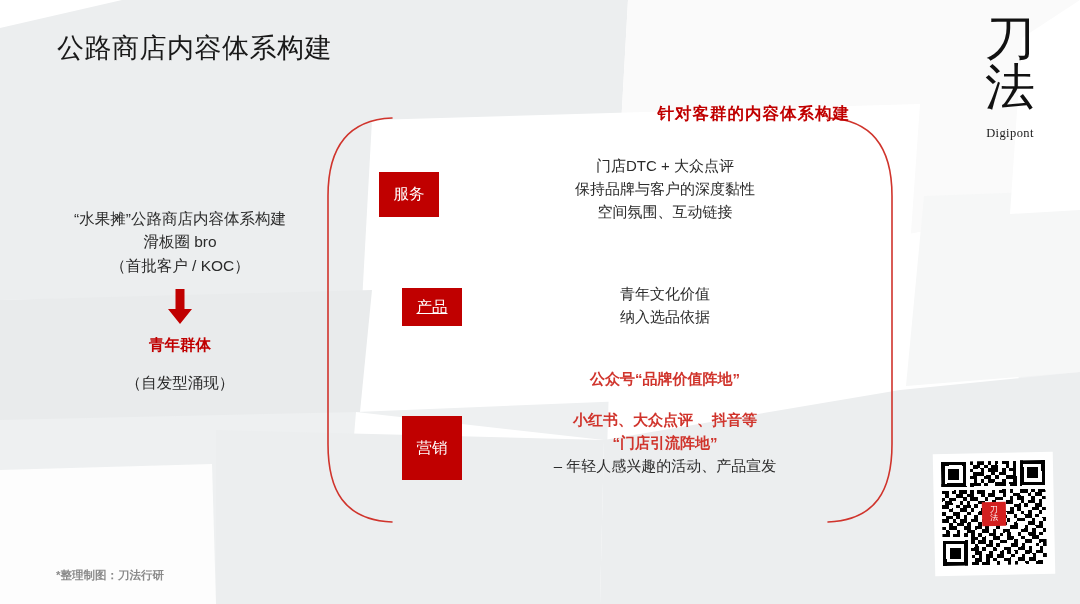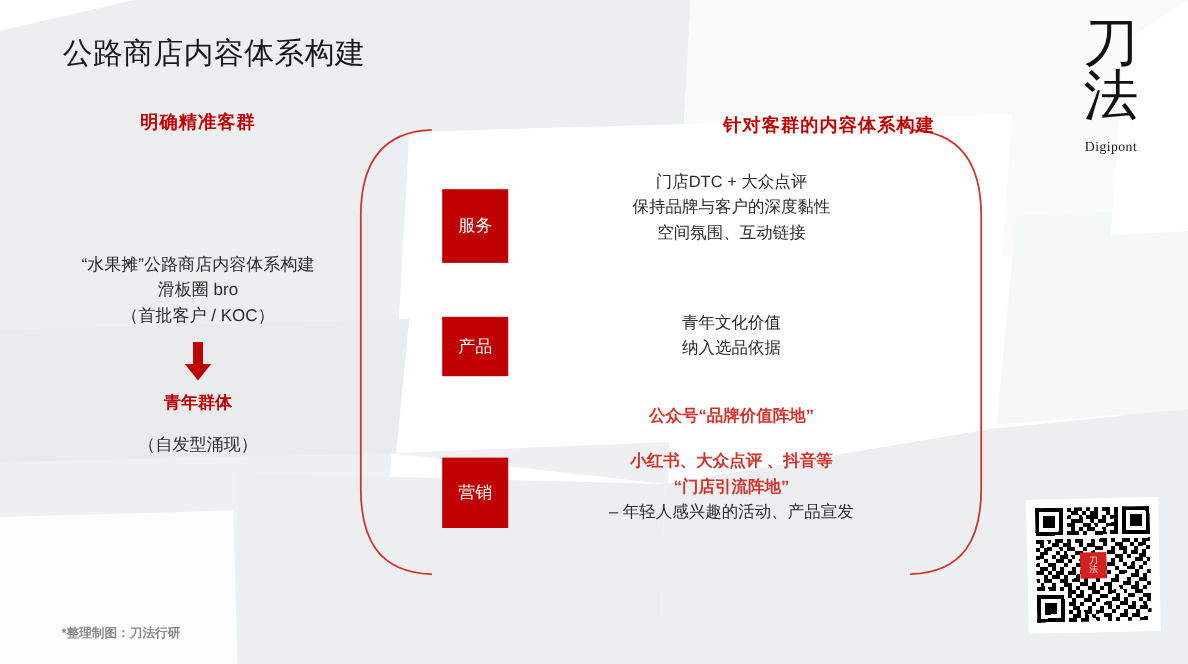--- a/index.html
+++ b/index.html
@@ -108,22 +108,22 @@
     width: 60px;
     background: #C00000;
     color: #ffffff;
     font-size: 15.5px;
     text-align: center;
     z-index: 3;
     display: flex;
     align-items: center;
     justify-content: center;
   }
-  #cat-service  { left: 402px; top: 172px; height: 67px; }
-  #cat-product  { left: 402px; top: 288px; height: 54px; }
+  #cat-service  { left: 379px; top: 172px; height: 45px; }
+  #cat-product  { left: 402px; top: 288px; height: 38px; text-decoration: underline; }
   #cat-marketing{ left: 402px; top: 416px; height: 64px; }
 
   
   .content-block {
     position: absolute;
     width: 420px;
     left: 455px;
     text-align: center;
     z-index: 3;
     color: #2b2b2b;
@@ -232,21 +232,20 @@
   </svg>
 
   <svg id="brackets" viewBox="0 0 580 440">
     <path d="M 72 18 C 24 20, 8 52, 8 96 L 8 344 C 8 390, 24 420, 72 422" fill="none" stroke="#D0342C" stroke-width="1.6" stroke-linecap="round"></path>
     <path d="M 508 18 C 556 20, 572 52, 572 96 L 572 344 C 572 390, 556 420, 508 422" fill="none" stroke="#D0342C" stroke-width="1.6" stroke-linecap="round"></path>
   </svg>
 
   <div class="layer" id="page-title">公路商店内容体系构建</div>
 
   <div class="layer" id="left-col">
-    <div class="section-heading-red">明确精准客群</div>
 
     <div id="persona-title">“水果摊”公路商店内容体系构建</div>
 
     <div id="persona-lines">
       <div>滑板圈 bro</div>
       <div>（首批客户 / KOC）</div>
     </div>
 
     <div id="arrow-wrap">
       <svg width="30" height="40" viewBox="0 0 30 40">

